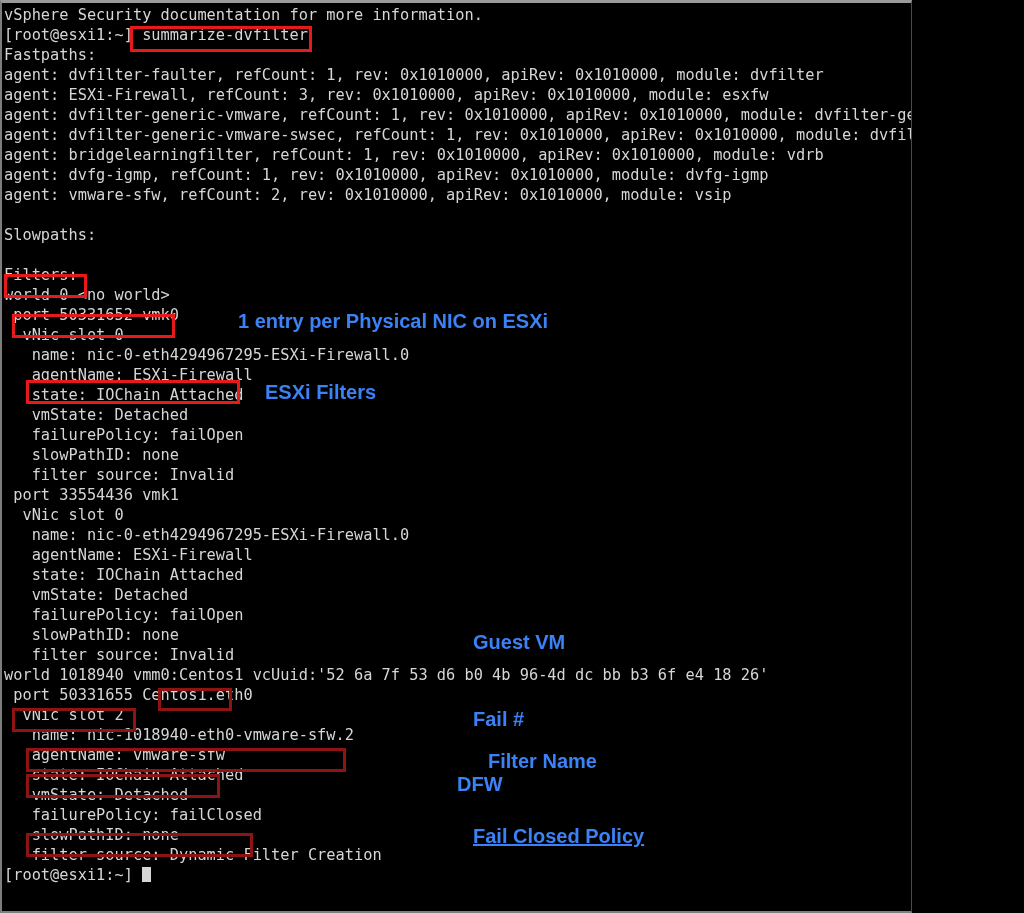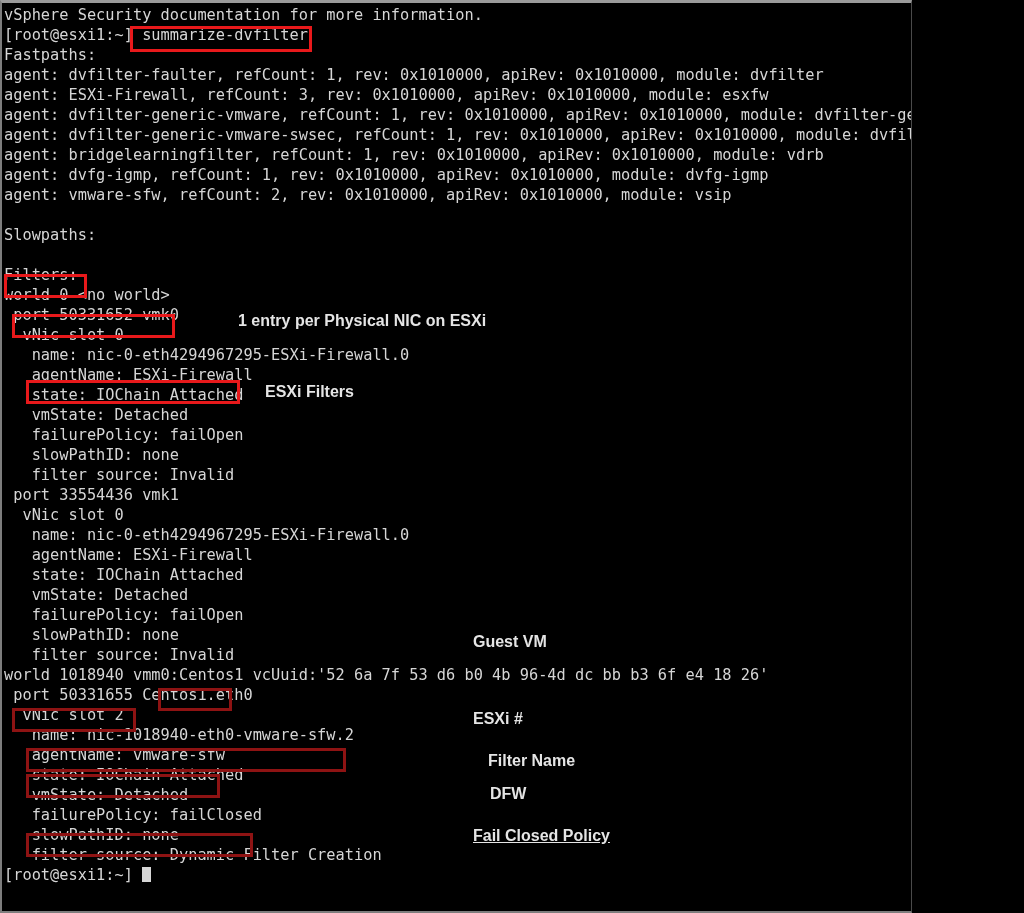--- a/index.html
+++ b/index.html
@@ -62,23 +62,23 @@
     pointer-events: none;
     background: transparent;
   }
   .hlbox.dark {
     border-color: #8e1313;
   }
 
   
   .annot {
     position: absolute;
-    color: #e5e5e5;
+    color: #3b82f6;
     font-family: "Liberation Sans", sans-serif;
-    font-size: 16px;
+    font-size: 20px;
     font-weight: bold;
     white-space: nowrap;
     line-height: 22px;
   }
 </style>
 </head>
 <body>
 
 <div id="terminal-window">
 
@@ -93,19 +93,19 @@
       <div class="hlbox dark" title="port 50331655" style="left: 10px; top: 705px; width: 124px; height: 24px;"></div>
       <div class="hlbox dark" title="name: nic-1018940-eth0-vmware-sfw.2" style="left: 24px; top: 745px; width: 320px; height: 24px;"></div>
       <div class="hlbox dark" title="agentName: vmware-sfw" style="left: 24px; top: 771px; width: 194px; height: 24px;"></div>
       <div class="hlbox dark" title="failurePolicy: failClosed" style="left: 24px; top: 830px; width: 227px; height: 24px;"></div>
     </div>
 
   <div id="annotation-layer">
       <div class="annot" style="left: 236px; top: 307px;">1 entry per Physical NIC on ESXi</div>
       <div class="annot" style="left: 263px; top: 378px;">ESXi Filters</div>
       <div class="annot" style="left: 471px; top: 628px;">Guest VM</div>
-      <div class="annot" style="left: 471px; top: 705px;">ESXi #</div>
+      <div class="annot" style="left: 471px; top: 705px;">Fail #</div>
       <div class="annot" style="left: 486px; top: 747px;">Filter Name</div>
-      <div class="annot" style="left: 488px; top: 770px; margin-top: 10px;">DFW</div>
+      <div class="annot" style="left: 455px; top: 770px;">DFW</div>
       <div class="annot" style="left: 471px; top: 822px; text-decoration: underline;">Fail Closed Policy</div>
     </div>
 
 </div>
 
 </body></html>

